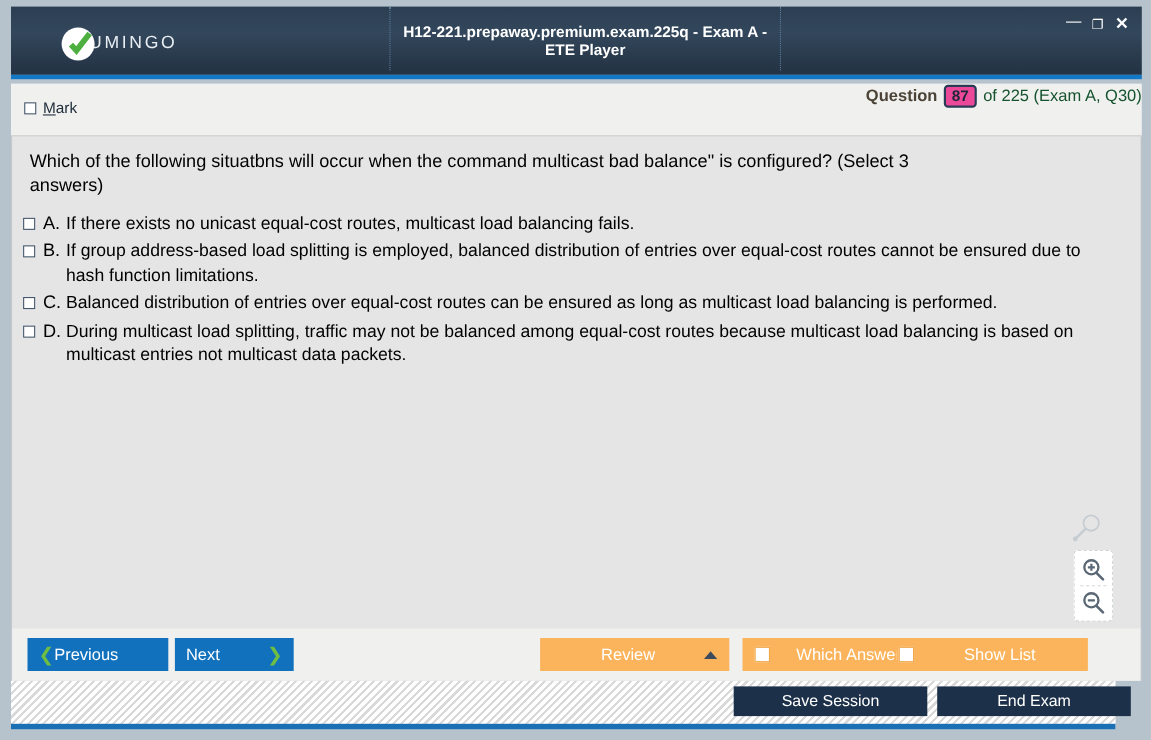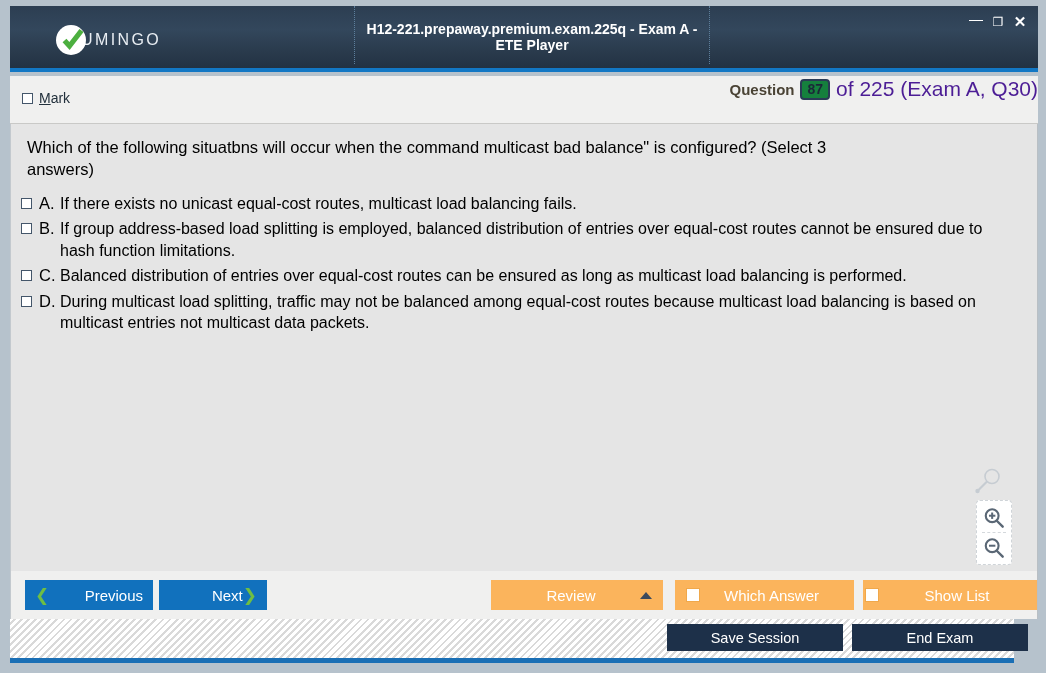--- a/index.html
+++ b/index.html
@@ -143,26 +143,26 @@
     font-weight: bold;
     color: #4a4335;
   }
   #counter-number {
     border: 2px solid #2a3b55;
     border-radius: 4px;
     padding: 0px 5px 1px 5px;
     font-weight: bold;
     font-size: 14px;
     color: #1b2738;
-    background: #15803d;
+    background: #ec4899;
     line-height: 16px;
   }
   #counter-rest {
-    color: #4c1d95;
-    font-size: 21px;
+    color: #14532d;
+    font-size: 15px;
   }
 
   
   #question-body {
     position: absolute;
     left: 10px; top: 124px;
     width: 1028px; height: 447px;
     background: #e5e5e5;
     border-left: 1px solid #c3c9ce;
     border-right: 1px solid #b9bfc4;
@@ -249,36 +249,36 @@
     background: #1171bd;
     color: #ffffff;
     font-size: 15px;
     display: flex;
     align-items: center;
     box-sizing: border-box;
   }
   #btn-previous { left: 14px;  width: 128px; padding: 0 10px; }
   #btn-next     { left: 148px; width: 108px; padding: 0 10px; }
   .navbtn .chev { color: #6fbe44; font-size: 17px; flex: none; }
-  .navbtn .lbl  { flex: 1; text-align: right; }
+  .navbtn .lbl  { flex: 1; text-align: left; }
 
   .orangebtn {
     position: absolute;
     top: 9px;
     height: 30px;
     background: #fbb45c;
     color: #ffffff;
     font-size: 15px;
     display: flex;
     align-items: center;
     box-sizing: border-box;
   }
   #btn-review      { left: 480px; width: 172px; padding: 0 11px; }
   #btn-show-answer { left: 664px; width: 179px; padding: 0 11px; }
-  #btn-show-list   { left: 852px; width: 174px; padding: 0 2px; }
+  #btn-show-list   { left: 804px; width: 174px; padding: 0 2px; }
   .orangebtn .lbl { flex: 1; text-align: center; }
   .orangebtn .caret {
     flex: none;
     width: 0; height: 0;
     border-left: 6px solid transparent;
     border-right: 6px solid transparent;
     border-bottom: 7px solid #3c4a5c;
   }
   .orangebtn .wbox {
     flex: none;

